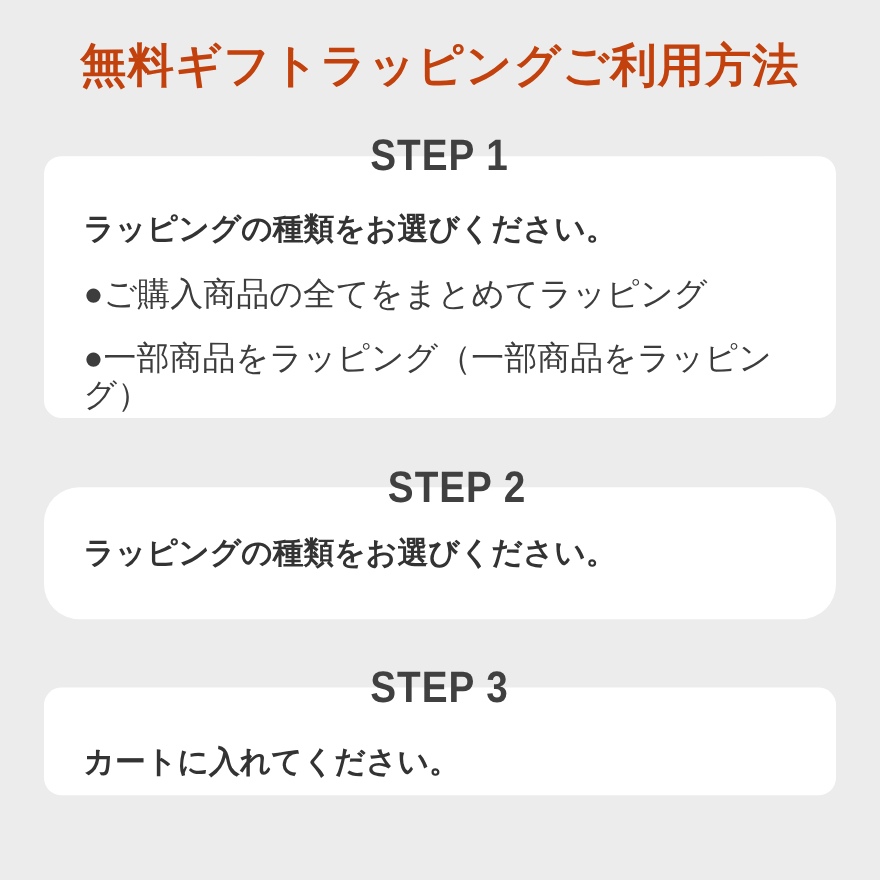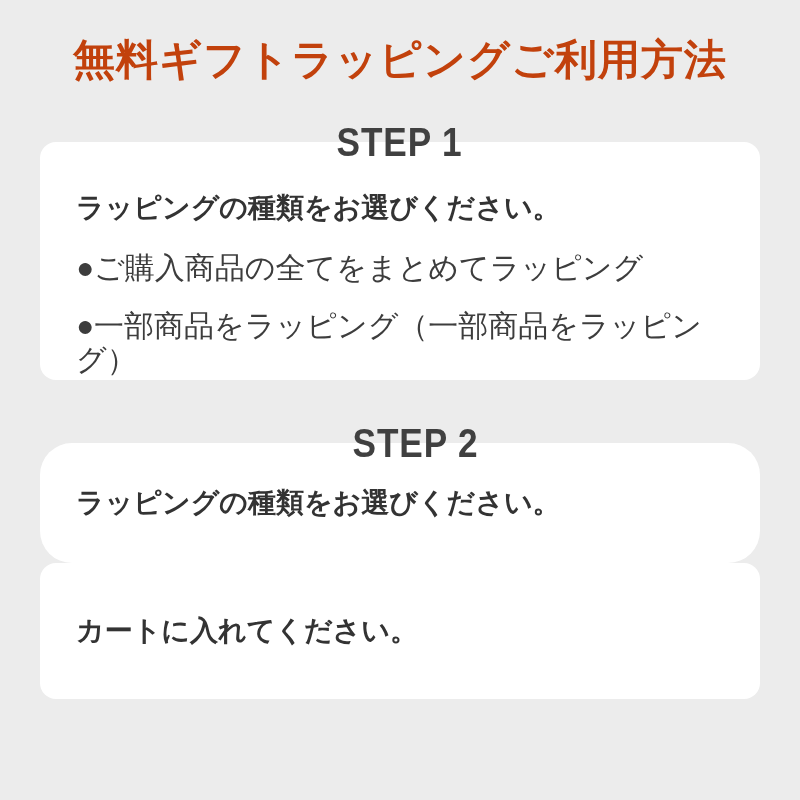--- a/index.html
+++ b/index.html
@@ -42,21 +42,21 @@
   .card {
     position: relative;
     z-index: 1;
     margin: 0 40px;
     background: #ffffff;
     border-radius: 16px;
     box-sizing: border-box;
   }
   .card-1 { height: 238px; padding: 50px 36px 0; }
   .card-2 { height: 120px; padding: 44px 36px 0; border-radius: 32px; }
-  .card-3 { height: 136px; padding: 52px 36px 0; }
+  .card-3 { height: 98px; padding: 52px 36px 0; }
   .card-heading {
     margin: 0 0 27px;
     font-size: 28px;
     font-weight: 700;
     line-height: 1.15;
     color: #333333;
   }
   .card-2 .card-heading,
   .card-3 .card-heading {
     margin-bottom: 0;
@@ -85,16 +85,17 @@
 </div>
 
 <div>
   <h2 class="step-label gap-lg"><span class="condense">STEP 2</span></h2>
   <div class="card card-2">
     <p class="card-heading">ラッピングの種類をお選びください。</p>
   </div>
 </div>
 
 <div>
+  <h2 class="step-label gap-md"><span class="condense">STEP 3</span></h2>
   <div class="card card-3">
     <p class="card-heading">カートに入れてください。</p>
   </div>
 </div>
 
 </body></html>

